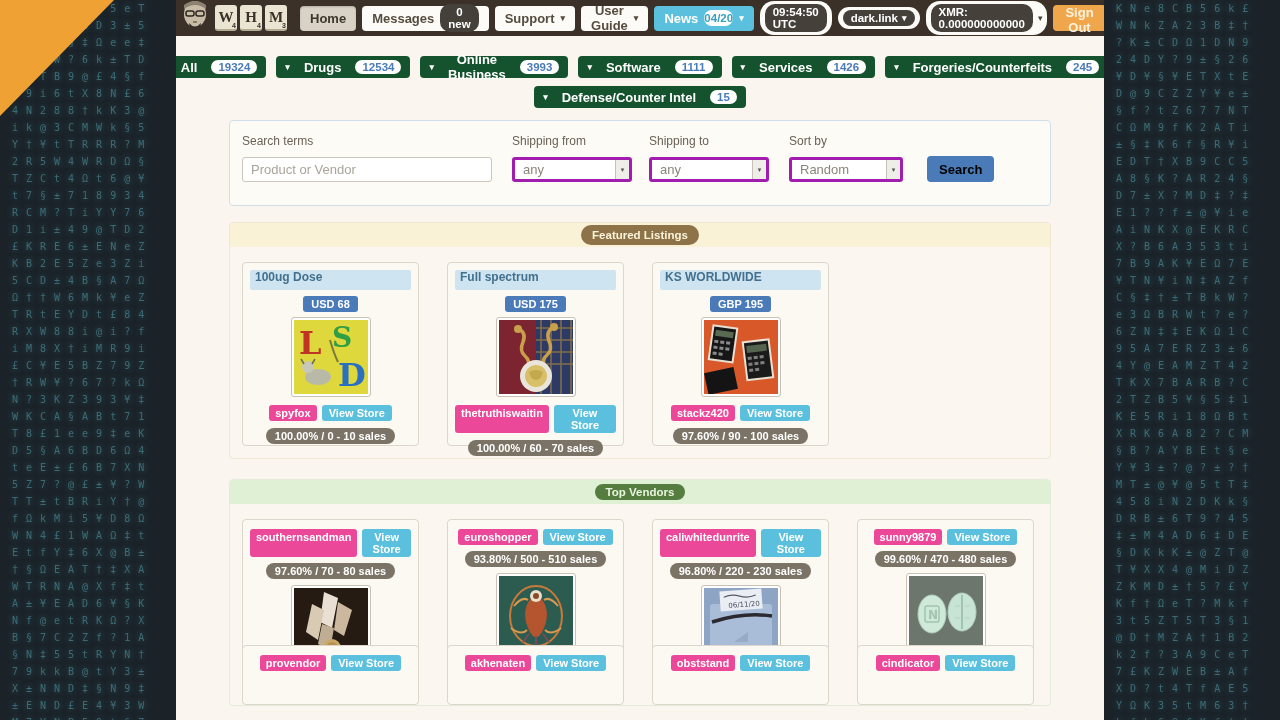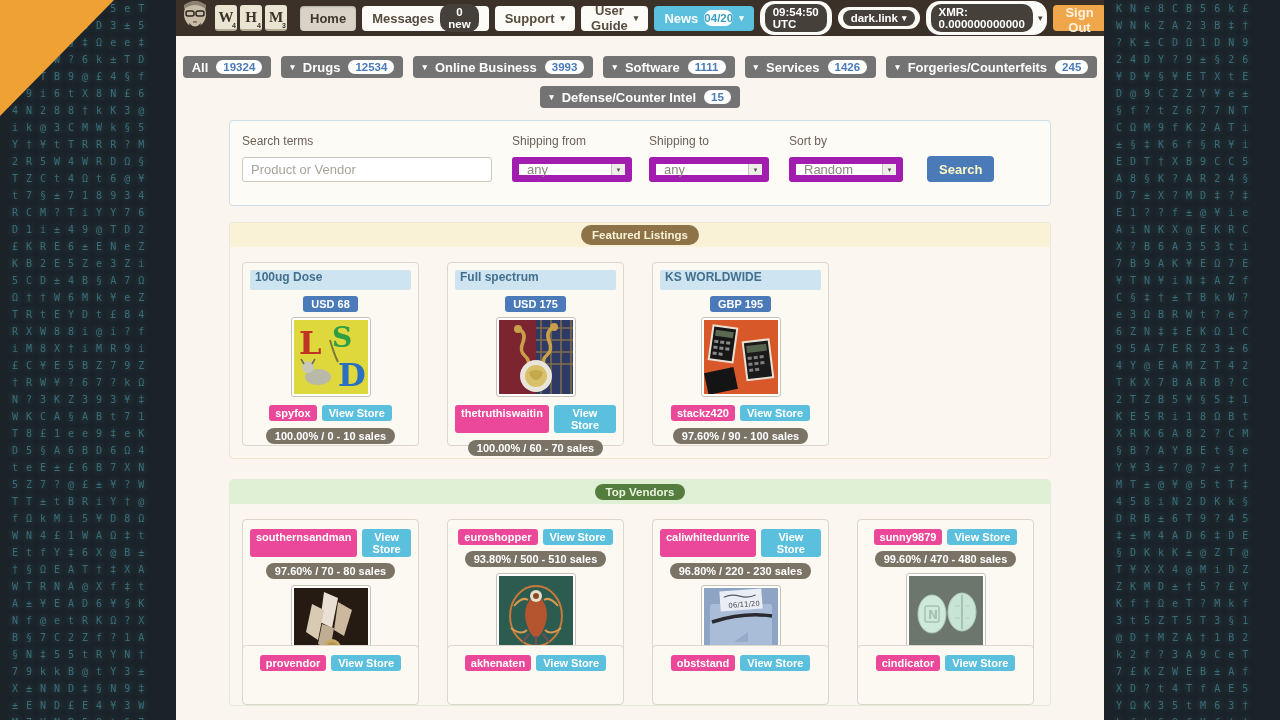--- a/index.html
+++ b/index.html
@@ -31,43 +31,43 @@
   .badge-light{background:#fff;color:#3aa0bf;border-radius:10px;padding:2px 0;font:700 11.5px "Liberation Sans",sans-serif;}
   .pill-white{background:#fcfbf8;border-radius:14px;padding:3px 5px;display:inline-flex;align-items:center;gap:5px;}
   .caret{font-size:9px;line-height:1;}
   .signout{background:#f0a74c;color:#fdf2e0;border:none;border-radius:4px;height:26px;padding:0 12px;
     font:700 13px "Liberation Sans",sans-serif;cursor:pointer;}
   .push{margin-left:auto;}
   
   .content{flex:1;display:flex;flex-direction:column;align-items:center;}
   .cat-rows{margin-top:20px;display:flex;flex-direction:column;gap:8px;align-items:center;}
   .cat-row{display:flex;gap:10px;justify-content:center;}
-  .cat-btn{background:#737373;color:#fff;border:none;border-radius:4px;padding:0 9px;height:22px;
-    display:inline-flex;align-items:center;gap:8px;font:700 13px "Liberation Sans",sans-serif;cursor:pointer;justify-content:center;}
+  .cat-btn{background:#14532d;color:#fff;border:none;border-radius:4px;padding:0 9px;height:22px;
+    display:inline-flex;align-items:center;gap:14px;font:700 13px "Liberation Sans",sans-serif;cursor:pointer;justify-content:center;}
   .cat-count{background:#fff;color:#4a7ab8;border-radius:10px;padding:1px 7px;font:700 11.5px "Liberation Sans",sans-serif;}
   
   .panel{width:822px;border-radius:4px;box-sizing:border-box;}
   .search-panel{margin-top:12px;border:1px solid #cfdfe9;background:#fdfbf6;}
   .search-head{background:#d9e9f4;border-bottom:1px solid #cfdfe9;border-radius:3px 3px 0 0;height:28px;
     display:flex;align-items:center;justify-content:center;gap:7px;font:700 13px "Liberation Sans",sans-serif;color:#31708f;}
   .simple-pill{background:#57616b;color:#fff;border-radius:11px;padding:3px 11px;font:700 11.5px "Liberation Sans",sans-serif;cursor:pointer;}
   .adv-link{cursor:pointer;}
   .search-body{display:flex;align-items:flex-end;padding:13px 12px 23px 12px;}
   .fgroup{display:flex;flex-direction:column;}
   .fgroup label{font:400 12px "Liberation Sans",sans-serif;color:#6b6156;margin-bottom:9px;}
   .text-input{width:250px;height:25px;border:1px solid #ccc7bd;border-radius:3px;background:#fff;
     padding:0 8px;font:13px "Liberation Sans",sans-serif;color:#555;box-sizing:border-box;}
   .text-input::placeholder{color:#a9a49a;}
-  .selectbox{height:25px;border:7px solid #a21caf;border-radius:3px;background:#fff;display:flex;
+  .selectbox{height:25px;border:3px solid #a21caf;border-radius:3px;background:#fff;display:flex;
     align-items:center;justify-content:space-between;font:13px "Liberation Sans",sans-serif;color:#8b857a;
     box-sizing:border-box;cursor:pointer;}
   .selectbox span.val{padding-left:8px;}
   .sel-strip{width:13px;align-self:stretch;border-left:1px solid #c6c1b7;background:#efede8;
     display:flex;align-items:center;justify-content:center;font-size:7px;color:#555;}
-  .search-btn{background:#4a7ab8;color:#fef9c3;border:none;border-radius:4px;height:26px;padding:0 12px;
+  .search-btn{background:#4a7ab8;color:#000000;border:none;border-radius:4px;height:26px;padding:0 12px;
     font:700 13px "Liberation Sans",sans-serif;cursor:pointer;}
   
   .featured-panel{margin-top:16px;border:1px solid #efe7d2;background:#fbf7f0;}
   .featured-head{background:#faf2d7;height:24px;border-radius:3px 3px 0 0;display:flex;align-items:center;justify-content:center;}
   .featured-pill{background:#8d7347;color:#fbf3da;border-radius:11px;padding:4px 11px;font:700 11.5px "Liberation Sans",sans-serif;}
   .vendors-panel{margin-top:20px;border:1px solid #e3ecd9;background:#fbf7f0;}
   .vendors-head{background:#dff0d5;height:24px;border-radius:3px 3px 0 0;display:flex;align-items:center;justify-content:center;}
   .vendors-pill{background:#547d3f;color:#e9f4dd;border-radius:11px;padding:2px 11px;font:700 11.5px "Liberation Sans",sans-serif;}
   .cards-row{display:flex;gap:28px;padding:15px 12px 12px 12px;}
   .cards-row.second{padding-top:0;margin-top:-10px;padding-bottom:0;}

